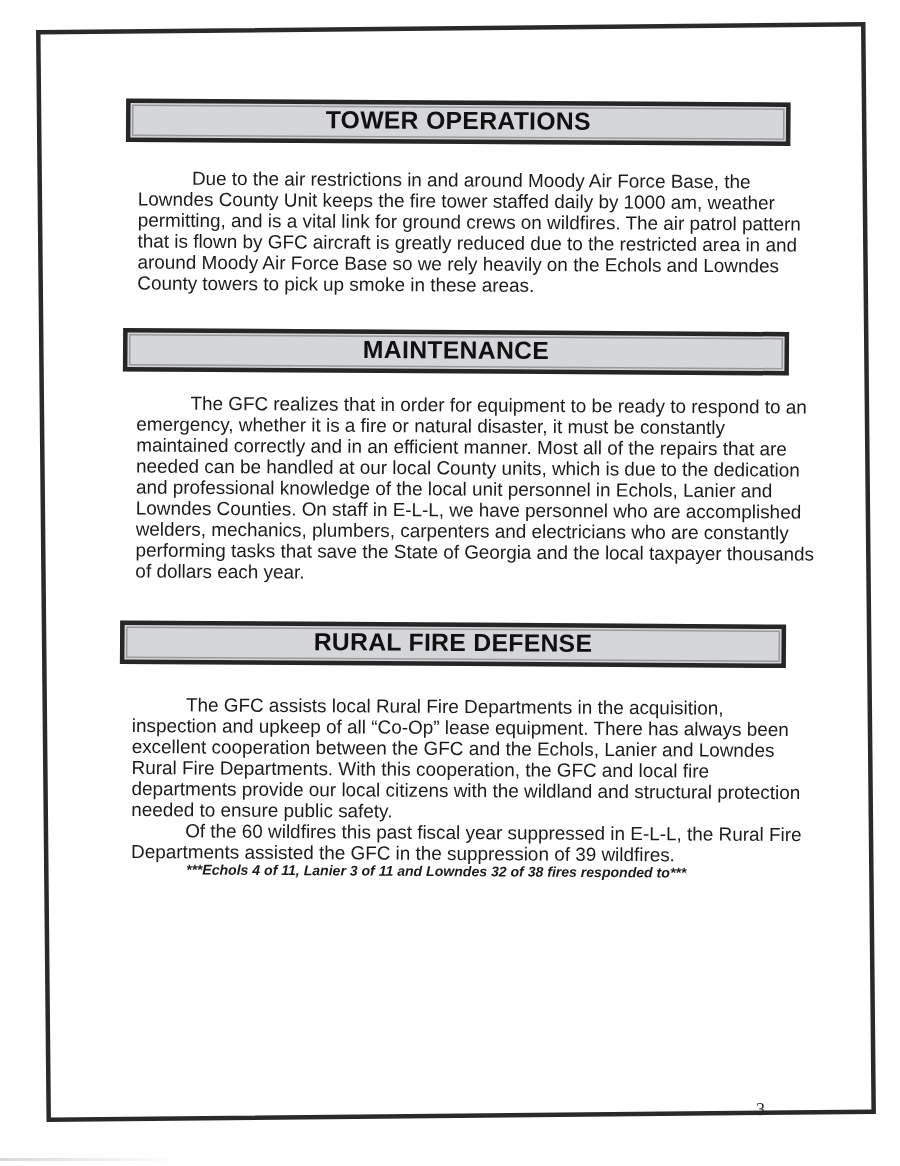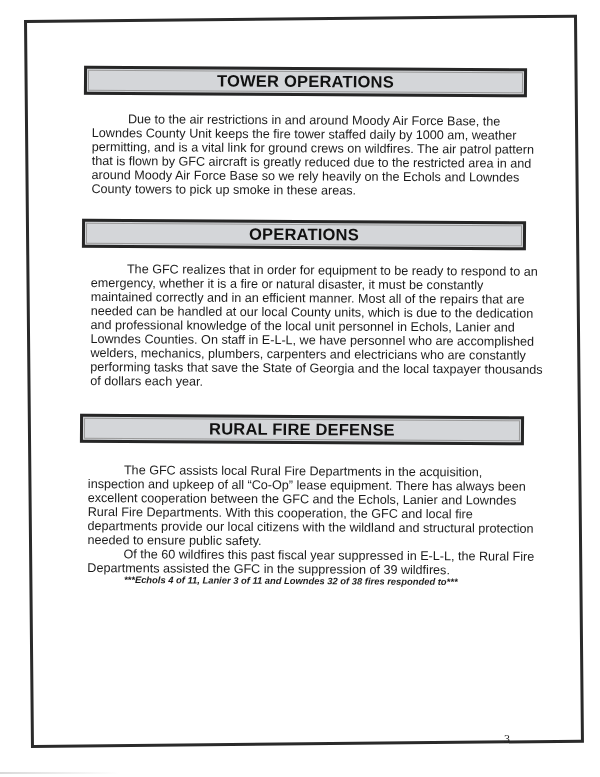--- a/index.html
+++ b/index.html
@@ -90,21 +90,21 @@
 <div class="para" style="left:92px; top:112px; transform:rotate(0.35deg); transform-origin:left top;">
   <span class="line" style="padding-left:36px;">Due to the air restrictions in and around Moody Air Force Base, the</span>
   <span class="line">Lowndes County Unit keeps the fire tower staffed daily by 1000 am, weather</span>
   <span class="line">permitting, and is a vital link for ground crews on wildfires. The air patrol pattern</span>
   <span class="line">that is flown by GFC aircraft is greatly reduced due to the restricted area in and</span>
   <span class="line">around Moody Air Force Base so we rely heavily on the Echols and Lowndes</span>
   <span class="line">County towers to pick up smoke in these areas.</span>
 </div>
 
 <div class="section-header" style="left:82px; top:220px; width:444px; transform:rotate(0.35deg);">
-  <span class="title">OPERATIONS</span>
+  <span class="title">MAINTENANCE</span>
 </div>
 <div class="para" style="left:91px; top:262px; transform:rotate(0.35deg); transform-origin:left top;">
   <span class="line" style="padding-left:36px;">The GFC realizes that in order for equipment to be ready to respond to an</span>
   <span class="line">emergency, whether it is a fire or natural disaster, it must be constantly</span>
   <span class="line">maintained correctly and in an efficient manner. Most all of the repairs that are</span>
   <span class="line">needed can be handled at our local County units, which is due to the dedication</span>
   <span class="line">and professional knowledge of the local unit personnel in Echols, Lanier and</span>
   <span class="line">Lowndes Counties. On staff in E-L-L, we have personnel who are accomplished</span>
   <span class="line">welders, mechanics, plumbers, carpenters and electricians who are constantly</span>
   <span class="line">performing tasks that save the State of Georgia and the local taxpayer thousands</span>

